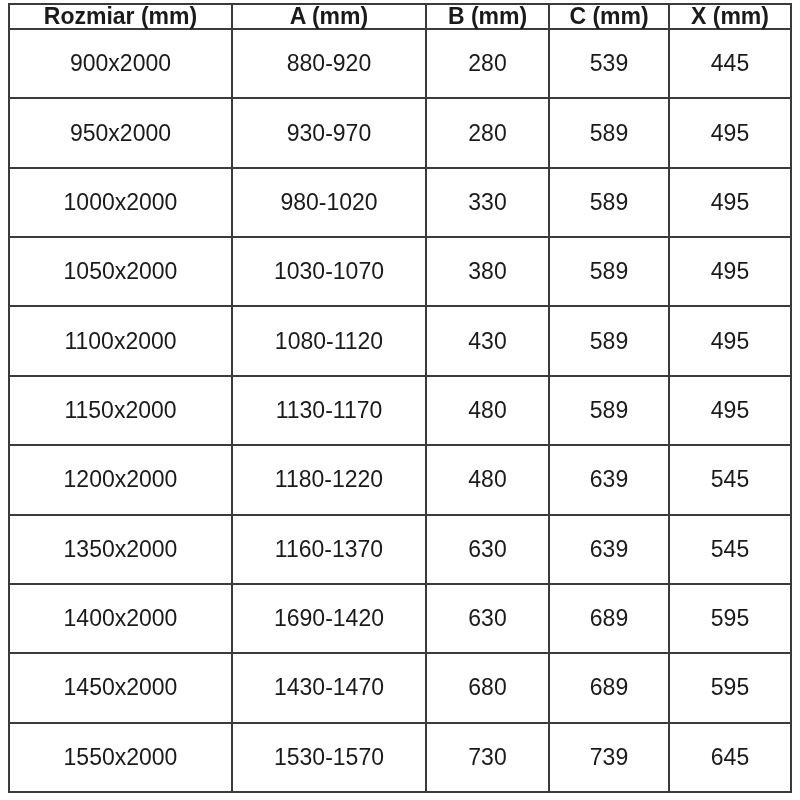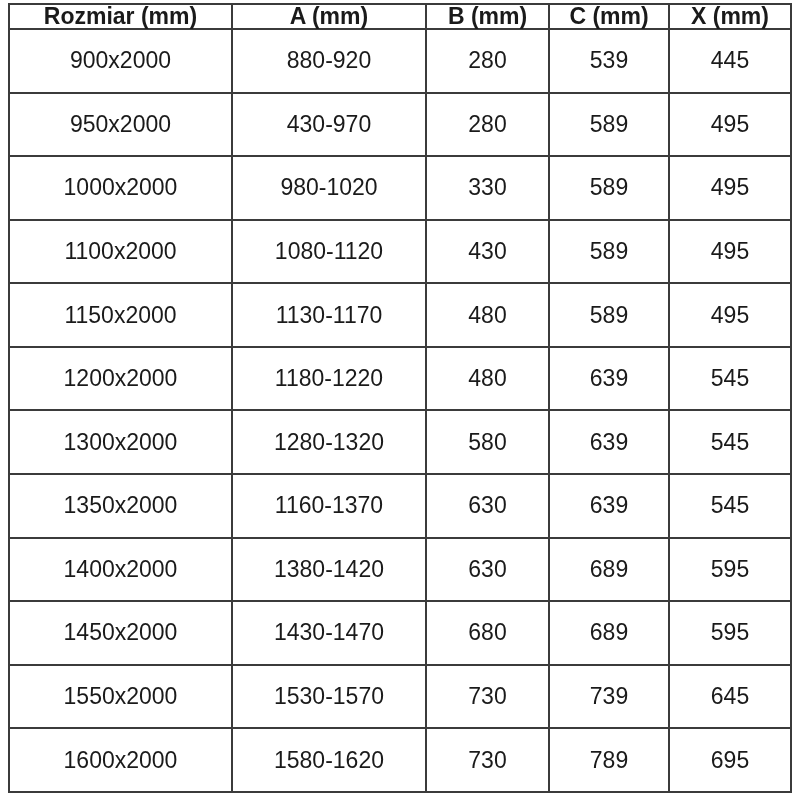--- a/index.html
+++ b/index.html
@@ -69,29 +69,36 @@
     <tbody>
         <tr>
           <td>900x2000</td>
           <td>880-920</td>
           <td>280</td>
           <td>539</td>
           <td>445</td>
         </tr>
         <tr>
           <td>950x2000</td>
-          <td>430-970</td>
+          <td>930-970</td>
           <td>280</td>
           <td>589</td>
           <td>495</td>
         </tr>
         <tr>
           <td>1000x2000</td>
           <td>980-1020</td>
           <td>330</td>
+          <td>589</td>
+          <td>495</td>
+        </tr>
+        <tr>
+          <td>1050x2000</td>
+          <td>1030-1070</td>
+          <td>380</td>
           <td>589</td>
           <td>495</td>
         </tr>
         <tr>
           <td>1100x2000</td>
           <td>1080-1120</td>
           <td>430</td>
           <td>589</td>
           <td>495</td>
         </tr>
@@ -103,56 +110,42 @@
           <td>495</td>
         </tr>
         <tr>
           <td>1200x2000</td>
           <td>1180-1220</td>
           <td>480</td>
           <td>639</td>
           <td>545</td>
         </tr>
         <tr>
-          <td>1300x2000</td>
-          <td>1280-1320</td>
-          <td>580</td>
-          <td>639</td>
-          <td>545</td>
-        </tr>
-        <tr>
           <td>1350x2000</td>
           <td>1160-1370</td>
           <td>630</td>
           <td>639</td>
           <td>545</td>
         </tr>
         <tr>
           <td>1400x2000</td>
-          <td>1380-1420</td>
+          <td>1690-1420</td>
           <td>630</td>
           <td>689</td>
           <td>595</td>
         </tr>
         <tr>
           <td>1450x2000</td>
           <td>1430-1470</td>
           <td>680</td>
           <td>689</td>
           <td>595</td>
         </tr>
         <tr>
           <td>1550x2000</td>
           <td>1530-1570</td>
           <td>730</td>
           <td>739</td>
           <td>645</td>
         </tr>
-        <tr>
-          <td>1600x2000</td>
-          <td>1580-1620</td>
-          <td>730</td>
-          <td>789</td>
-          <td>695</td>
-        </tr>
       </tbody>
   </table>
 </div>
 
 </body></html>

